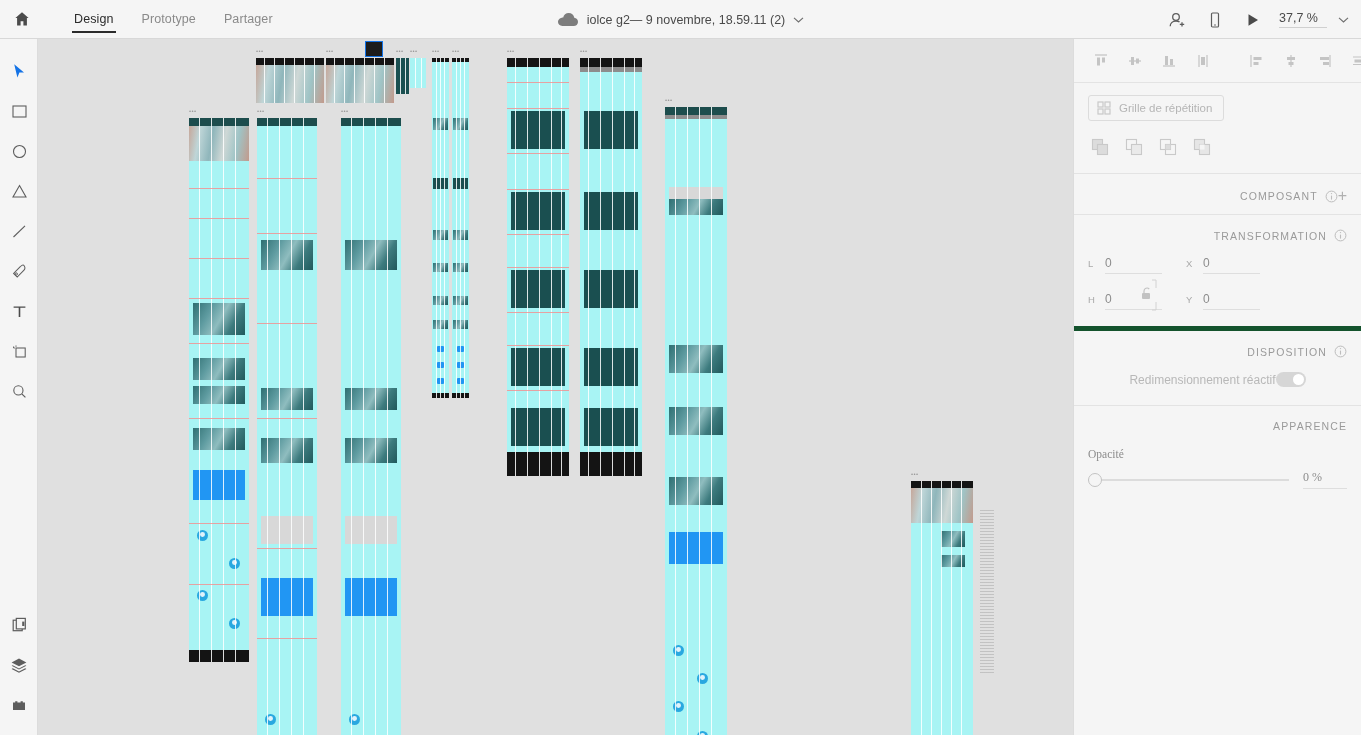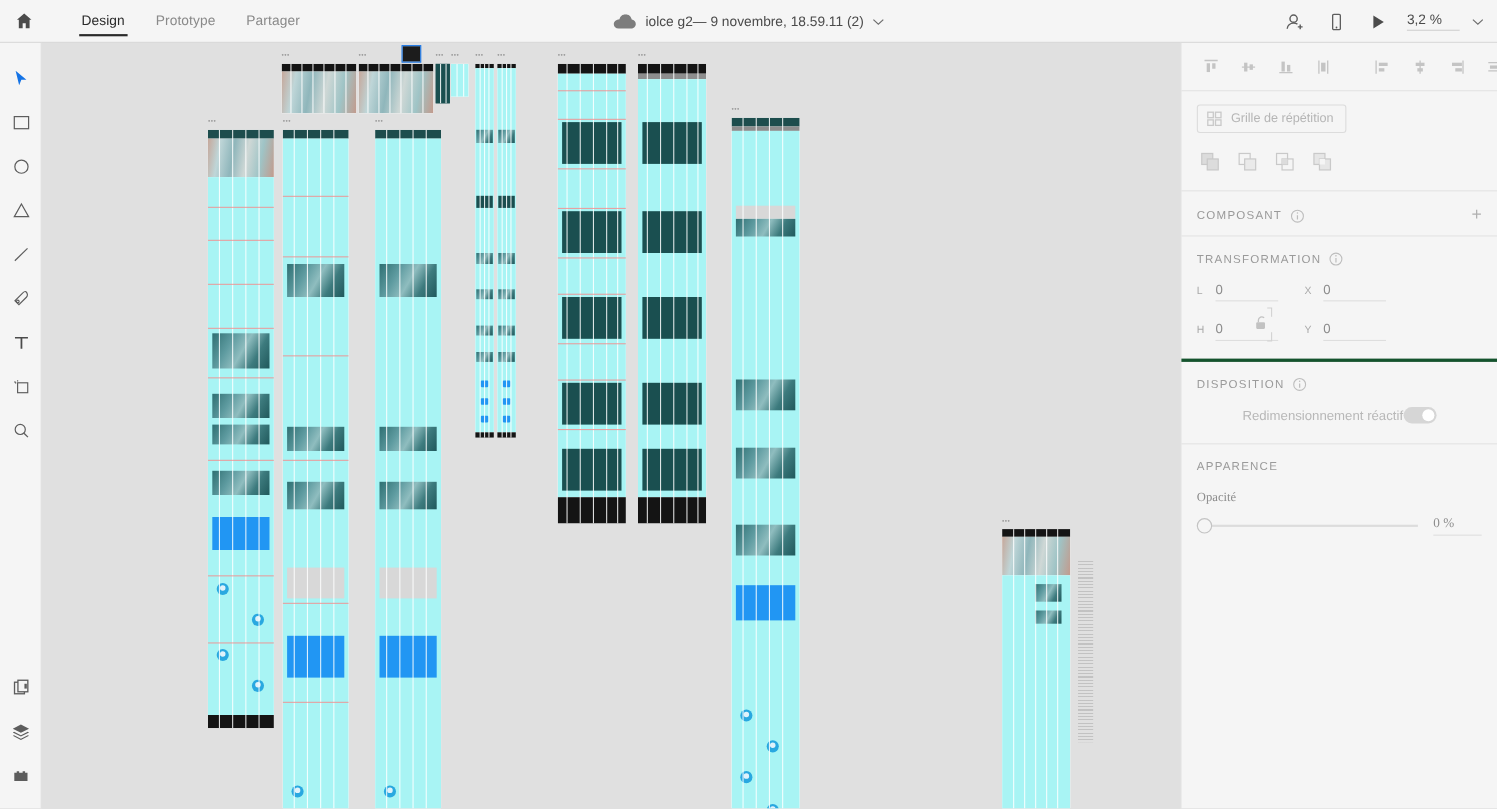--- a/index.html
+++ b/index.html
@@ -114,21 +114,21 @@
   .repeat-row { padding: 12px 14px 6px 14px; }
   .repeat-btn {
     width: 136px; height: 26px; border: 1px solid #dcdcdc; background: #f5f5f5;
     border-radius: 3px; display: flex; align-items: center; gap: 8px;
     padding: 0 8px; font-size: 11.5px; color: #b5b5b5;
   }
   .bool-row { display: flex; gap: 10px; padding: 8px 14px 14px 14px; }
   .bool-btn { width: 24px; height: 24px; display: flex; align-items: center; justify-content: center; }
 
   .section-hdr {
-    display: flex; align-items: center; justify-content: space-between;
+    display: flex; align-items: center; justify-content: flex-end;
     padding: 14px 14px 10px 14px; border-top: 1px solid #e3e3e3;
   }
   .section-hdr-left { display: flex; align-items: center; gap: 7px; }
   .section-title { font-size: 10.5px; letter-spacing: 1.1px; color: #9a9a9a; }
   .plus-btn { font-size: 16px; color: #b0b0b0; line-height: 1; }
 
   .xform { padding: 4px 14px 16px 14px; position: relative; }
   .xform-row { display: flex; align-items: flex-end; gap: 0; margin-bottom: 18px; }
   .fld { display: flex; align-items: baseline; gap: 8px; width: 74px; }
   .fld-lbl { font-size: 9.5px; color: #a9a9a9; width: 9px; }
@@ -212,21 +212,21 @@
         <rect x="6.5" y="3" width="7" height="14" rx="1.1" fill="none" stroke="#5d5d5d" stroke-width="1.2"></rect>
         <circle cx="10" cy="15" r=".8" fill="#5d5d5d"></circle>
       </svg>
     </div>
     <div class="tb-icon">
       <svg width="18" height="18" viewBox="0 0 18 18">
           <path d="M4.5 3.2 14 9l-9.5 5.8z" fill="#4b4b4b"></path>
         </svg>
     </div>
     <div class="zoom-box">
-      <div class="zoom-val">3,2 %</div>
+      <div class="zoom-val">37,7 %</div>
       <div class="zoom-caret">
         <svg width="11" height="8" viewBox="0 0 11 8">
             <path d="M1 1.8 5.5 6 10 1.8" stroke="#6e6e6e" stroke-width="1.1" fill="none"></path>
           </svg>
       </div>
     </div>
   </div>
 </div>
 
 <div class="leftbar">
@@ -754,21 +754,21 @@
     <div class="lock-wrap">
       <svg width="22" height="34" viewBox="0 0 22 34">
         <path d="M16 2h4v8" stroke="#d2d2d2" stroke-width="1" fill="none"></path>
         <path d="M16 32h4v-8" stroke="#d2d2d2" stroke-width="1" fill="none"></path>
         <rect x="6" y="15" width="8" height="6" rx="1" fill="#c2c2c2"></rect>
         <path d="M8 15v-2a3 3 0 0 1 5.2-2" stroke="#c2c2c2" stroke-width="1.2" fill="none"></path>
       </svg>
     </div>
   </div>
 
-  <div class="section-hdr" style="border-top:3px solid #14532d">
+  <div class="section-hdr" style="border-top:5px solid #14532d">
     <div class="section-hdr-left">
       <span class="section-title">DISPOSITION</span>
       <span>
         <svg width="13" height="13" viewBox="0 0 13 13">
             <circle cx="6.5" cy="6.5" r="5.4" fill="none" stroke="#bdbdbd" stroke-width="1"></circle>
             <path d="M6.5 5.6v4" stroke="#bdbdbd" stroke-width="1.1"></path>
             <circle cx="6.5" cy="3.6" r=".7" fill="#bdbdbd"></circle>
           </svg>
       </span>
     </div>

